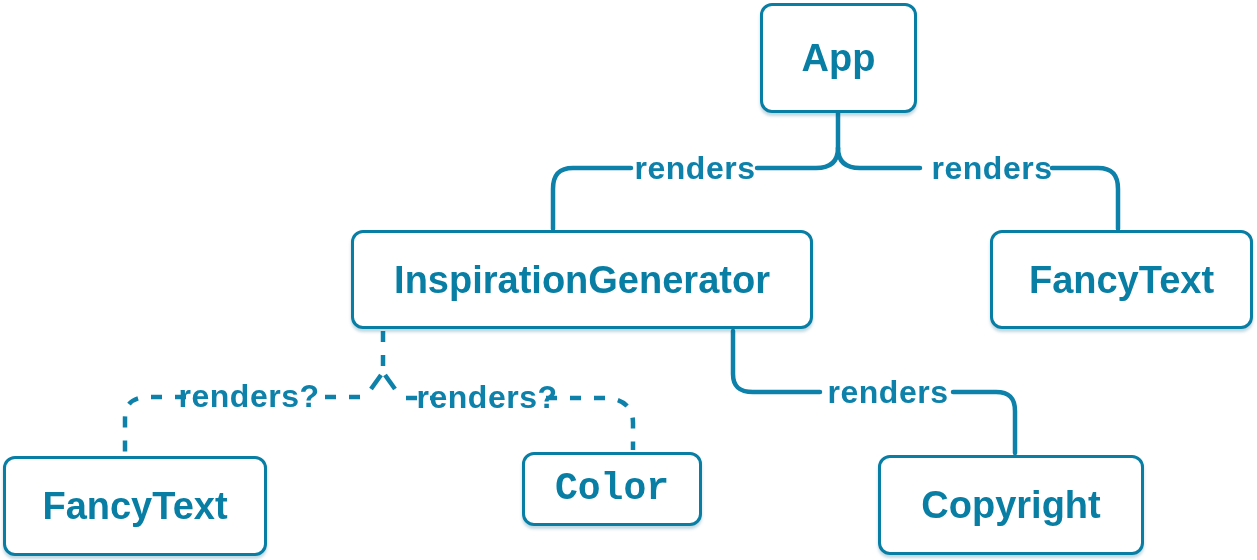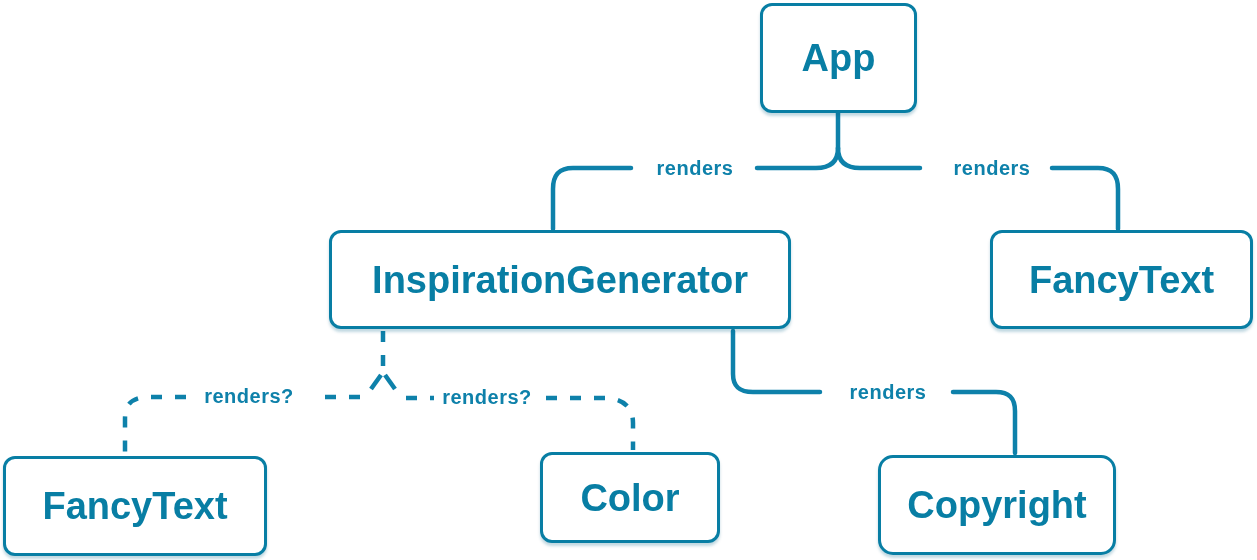--- a/index.html
+++ b/index.html
@@ -33,21 +33,21 @@
     stroke: var(--edge-stroke);
     stroke-width: 4.5;
   }
   .edge.solid { stroke-linecap: round; }
   .edge.dashed { stroke-dasharray: 11 13; stroke-linecap: butt; }
   .edge.fork-diag { stroke-linecap: butt; }
   .edge-label {
     position: absolute;
     transform: translate(-50%, -50%);
     color: var(--edge-label);
-    font-size: 20px;
+    font-size: 32px;
     font-weight: 700;
     letter-spacing: 0.5px;
     white-space: nowrap;
     line-height: 1;
   }
   .node {
     position: absolute;
     background: var(--node-background);
     border: 3px solid var(--node-border);
     border-radius: 12px;
@@ -58,25 +58,25 @@
   }
   .node-label {
     color: var(--node-text);
     font-size: 38px;
     font-weight: 700;
     white-space: nowrap;
     line-height: 1;
   }
   
   .node-app              { left: 760px; top: 3px;   width: 157px; height: 110px; }
-  .node-inspiration      { left: 329px; top: 230px; width: 462px; height: 99px; }
+  .node-inspiration      { left: 351px; top: 230px; width: 462px; height: 99px; }
   .node-fancytext-top    { left: 990px; top: 230px; width: 263px; height: 99px; }
   .node-fancytext-bottom { left: 3px;   top: 456px; width: 264px; height: 100px; }
-  .node-color            { left: 540px; top: 452px; width: 180px; height: 91px; }
-  .node-copyright        { left: 878px; top: 455px; width: 238px; height: 100px; border-radius: 15px; }
+  .node-color            { left: 522px; top: 452px; width: 180px; height: 74px; font-family: Liberation Mono, monospace; }
+  .node-copyright        { left: 878px; top: 455px; width: 266px; height: 100px; }
   
   .lbl-renders-left      { left: 695px; top: 168px; }
   .lbl-renders-right     { left: 992px; top: 168px; }
   .lbl-renders-copyright { left: 888px; top: 392px; }
   .lbl-renders-q-left    { left: 249px; top: 396px; }
   .lbl-renders-q-right   { left: 487px; top: 397px; }
 </style>
 </head>
 <body>
 

